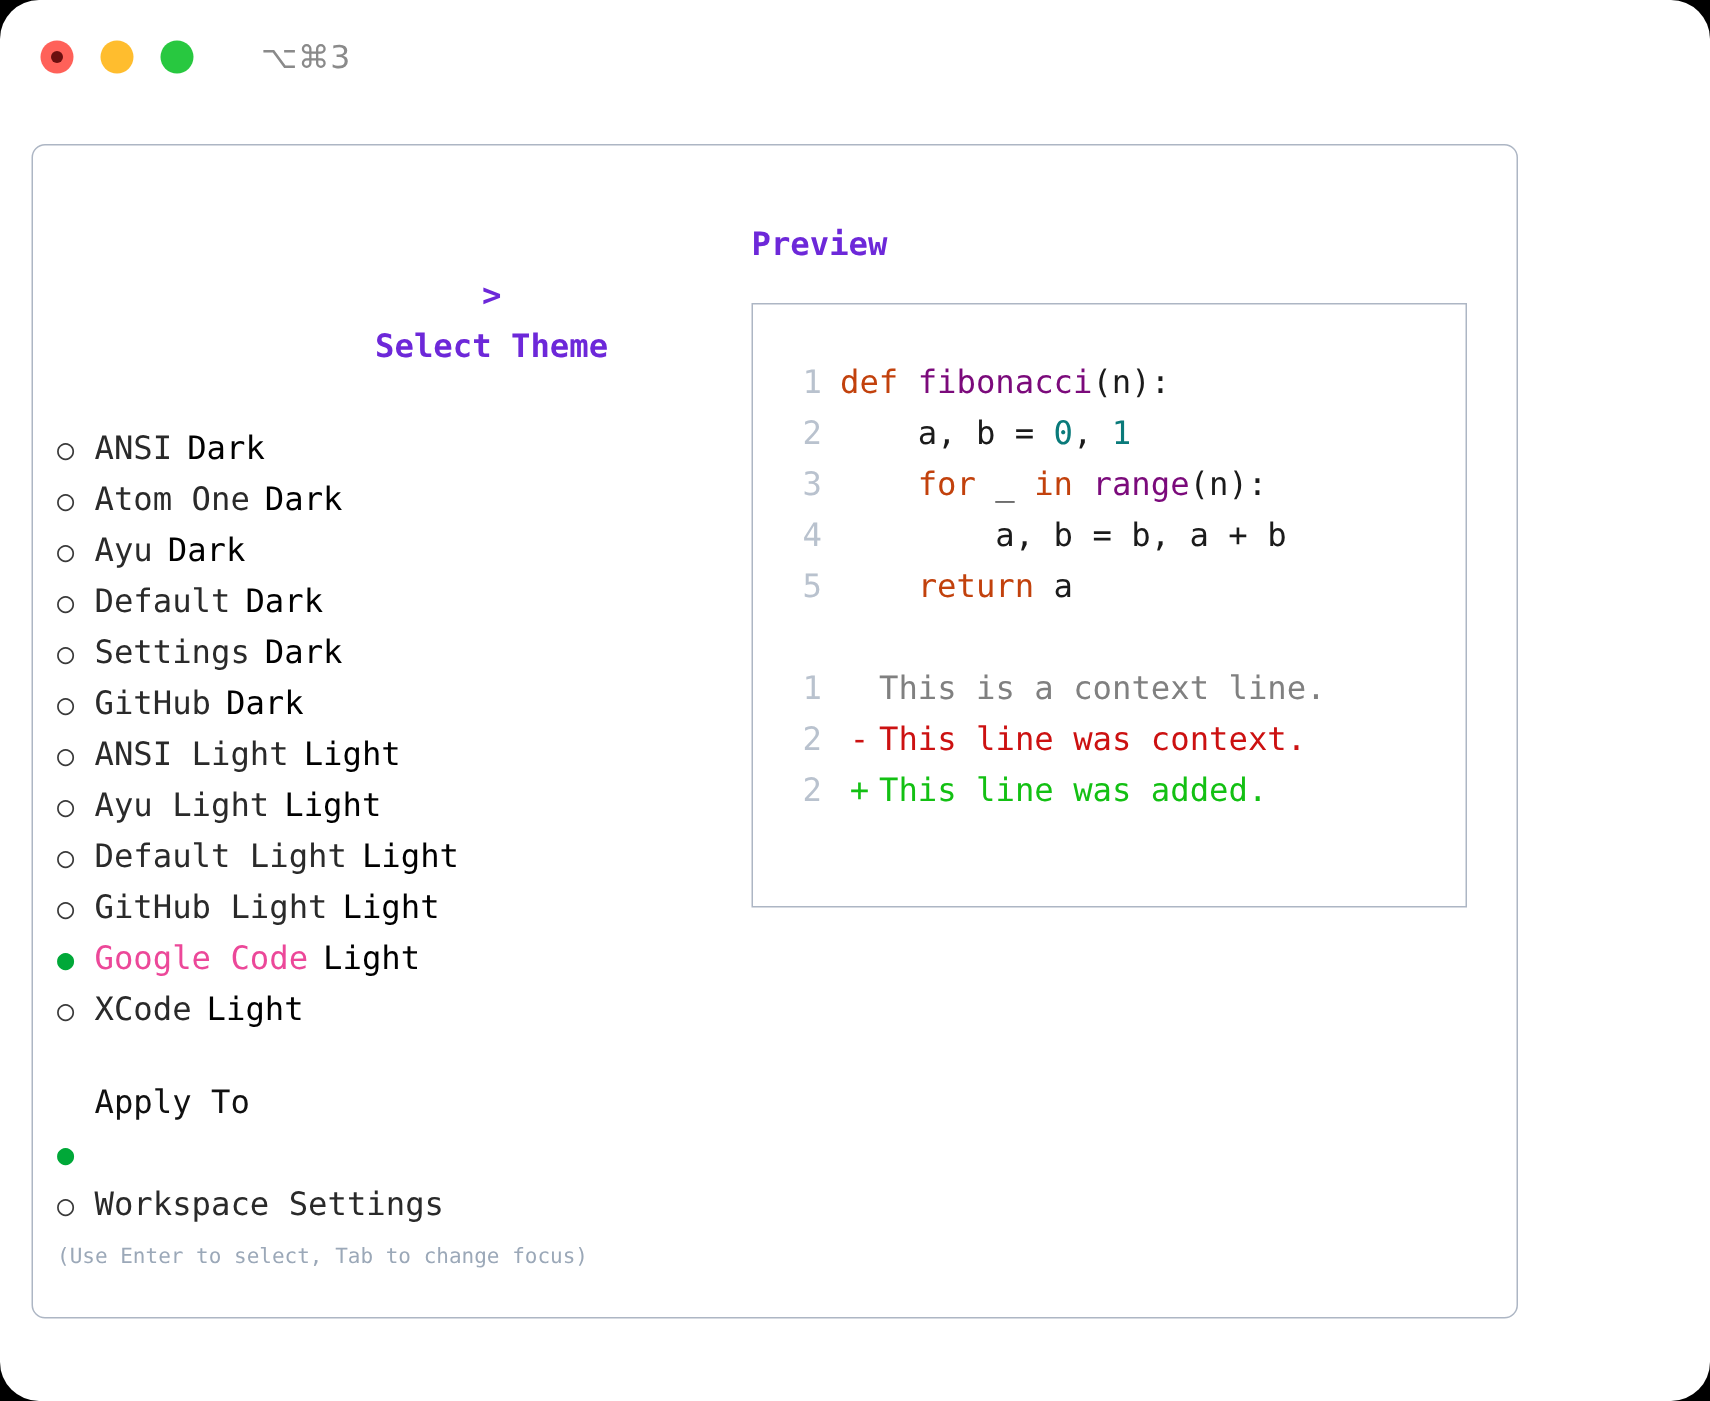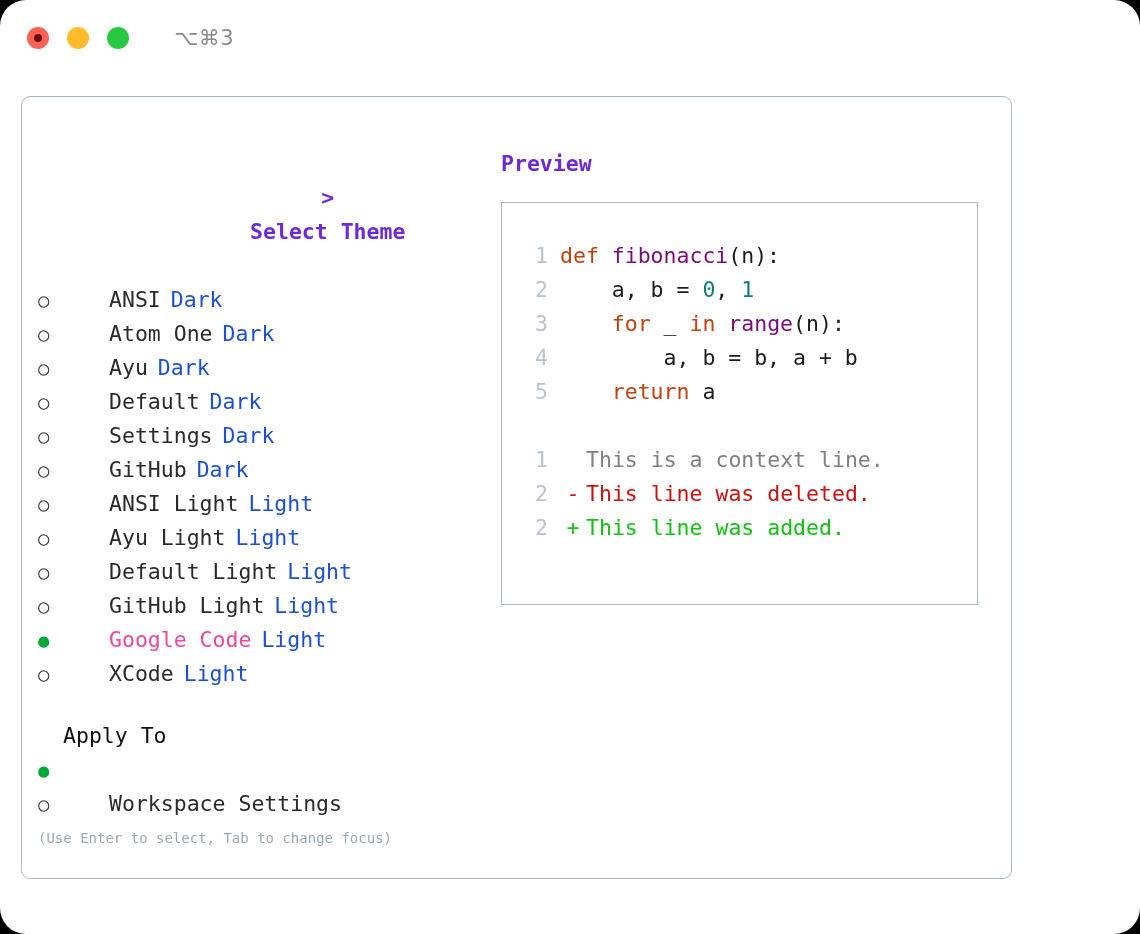--- a/index.html
+++ b/index.html
@@ -115,23 +115,23 @@
     font-size: 21.5px;
     white-space: pre;
   }
   .bullet {
     width: 25px;
     flex: none;
     color: #3a3a3a;
     font-size: 19px;
   }
   .bullet.selected { color: #00a838; }
-  .theme-name  { color: #2a2a2a; margin-left: 46px; }
+  .theme-name  { color: #2a2a2a; }
   .theme-name.selected { color: #ec4899; }
-  .theme-kind  { color: #1d4ed8; margin-left: 10px; }
+  .theme-kind  { color: #000000; margin-left: 10px; }
 
   .section-gap { height: 28px; }
 
   .apply-heading {
     font-size: 21.5px;
     color: #101010;
     line-height: 34px;
     padding-left: 25px;
     white-space: pre;
   }
@@ -252,21 +252,21 @@
           <div id="code-lines">
               <div class="code-line"><span class="lineno">1</span><span class="code-text"><span class="tok-kw">def </span><span class="tok-fn">fibonacci</span><span class="tok-plain">(n):</span></span></div>
               <div class="code-line"><span class="lineno">2</span><span class="code-text"><span class="tok-plain">    a, b = </span><span class="tok-num">0</span><span class="tok-plain">, </span><span class="tok-num">1</span></span></div>
               <div class="code-line"><span class="lineno">3</span><span class="code-text"><span class="tok-plain">    </span><span class="tok-kw">for</span><span class="tok-plain"> _ </span><span class="tok-kw">in</span><span class="tok-plain"> </span><span class="tok-fn">range</span><span class="tok-plain">(n):</span></span></div>
               <div class="code-line"><span class="lineno">4</span><span class="code-text"><span class="tok-plain">        a, b = b, a + b</span></span></div>
               <div class="code-line"><span class="lineno">5</span><span class="code-text"><span class="tok-plain">    </span><span class="tok-kw">return</span><span class="tok-plain"> a</span></span></div>
             </div>
           <div class="diff-gap"></div>
           <div id="diff-lines">
               <div class="code-line"><span class="lineno">1</span><span class="marker tok-ctx"></span><span class="code-text tok-ctx">This is a context line.</span></div>
-              <div class="code-line"><span class="lineno">2</span><span class="marker tok-del">-</span><span class="code-text tok-del">This line was deleted.</span></div>
+              <div class="code-line"><span class="lineno">2</span><span class="marker tok-del">-</span><span class="code-text tok-del">This line was context.</span></div>
               <div class="code-line"><span class="lineno">2</span><span class="marker tok-add">+</span><span class="code-text tok-add">This line was added.</span></div>
             </div>
         </div>
       </div>
 
     </div>
   </div>
 </div>
 
 </body></html>

